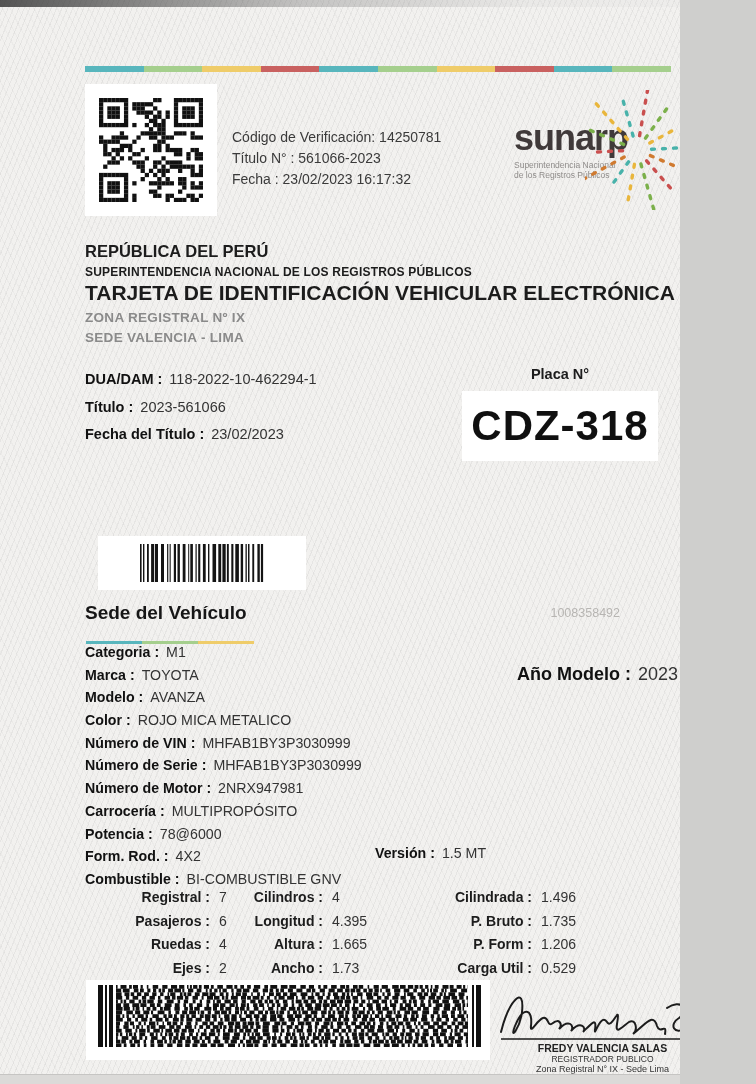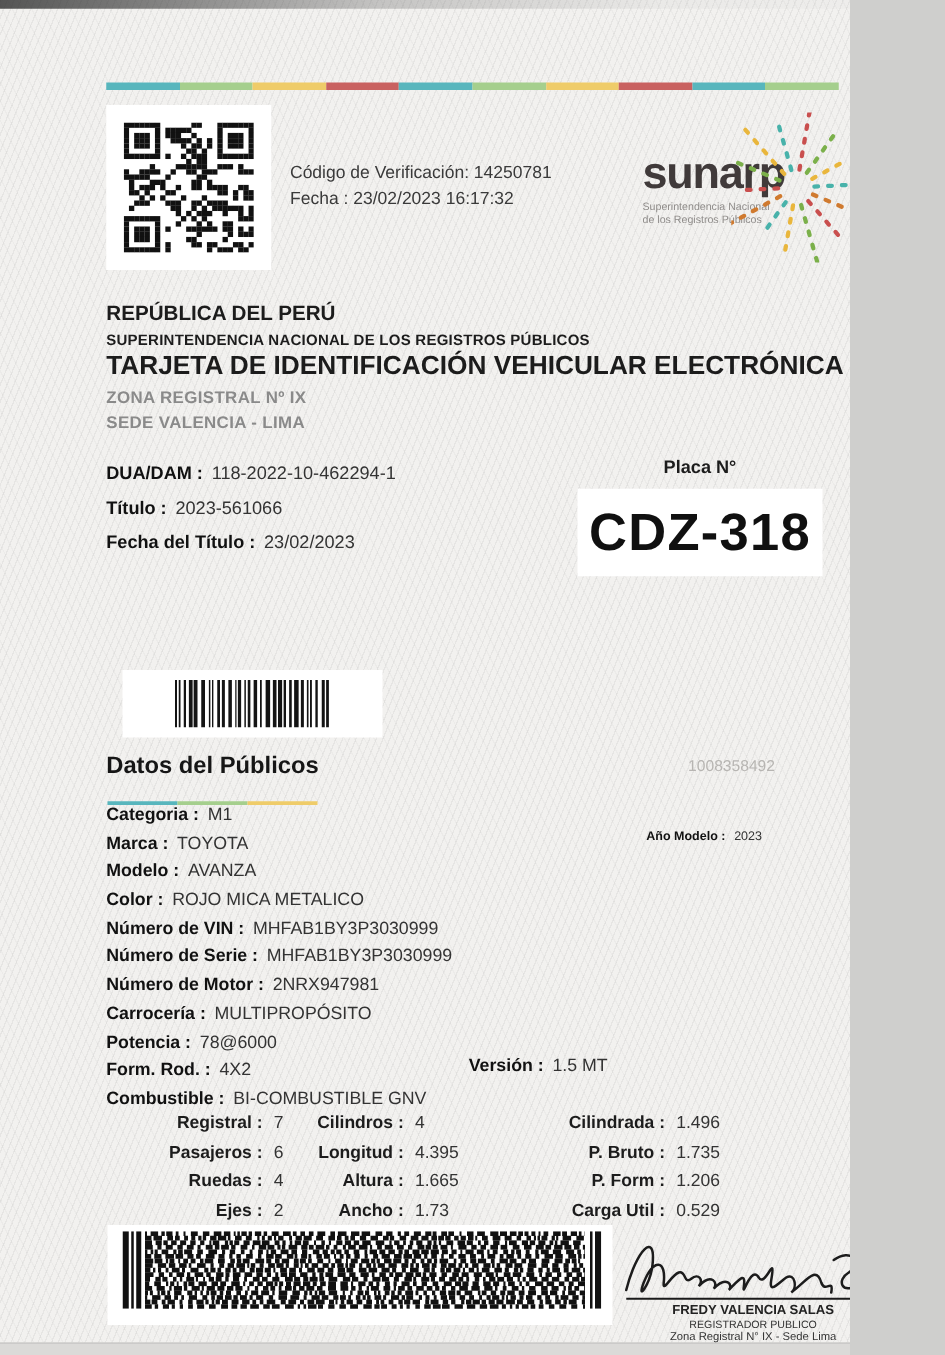--- a/index.html
+++ b/index.html
@@ -49,21 +49,21 @@
   .bc1-box svg{position:absolute;left:42px;top:8px;}
 
   .section-title{position:absolute;left:85px;top:602px;font-size:19px;font-weight:bold;color:#161616;}
   .doc-number{position:absolute;right:60px;top:606px;font-size:12.5px;color:#b7b5b2;}
   .underline{position:absolute;left:86px;top:641px;width:168px;height:3px;display:flex;}
   .underline span{flex:1;}
 
   .veh{position:absolute;left:85px;top:641px;}
   .veh .row{height:22.7px;line-height:22.7px;font-size:14.2px;white-space:nowrap;}
 
-  .ano-modelo{position:absolute;left:517px;top:664px;font-size:10px;white-space:nowrap;}
+  .ano-modelo{position:absolute;left:517px;top:664px;font-size:18px;white-space:nowrap;}
   .version{position:absolute;left:375px;top:845px;font-size:14.2px;white-space:nowrap;}
 
   .specs-col{position:absolute;top:886px;font-size:14px;}
   .specs-col .row{height:23.5px;line-height:23.5px;display:flex;}
   .specs-col .sl{font-weight:bold;text-align:right;}
   .specs-col .sv{margin-left:9px;color:#333;}
   .col1{left:85px;} .col1 .sl{width:125px;}
   .col2{left:245px;} .col2 .sl{width:78px;}
   .col3{left:420px;} .col3 .sl{width:112px;}
 
@@ -378,20 +378,21 @@
           <rect x="79.04" y="99.84" width="4.26" height="4.26" fill="#111"></rect>
           <rect x="83.20" y="99.84" width="4.26" height="4.26" fill="#111"></rect>
           <rect x="91.52" y="99.84" width="4.26" height="4.26" fill="#111"></rect>
           <rect x="95.68" y="99.84" width="4.26" height="4.26" fill="#111"></rect>
         </svg>
       </div>
   </div>
 
   <div class="verify">
     <div>Código de Verificación: 14250781</div>
+    <div>Título N° : 561066-2023</div>
     <div>Fecha : 23/02/2023 16:17:32</div>
   </div>
 
   <div class="logo">
     <div class="logo-name">sunarp</div>
     <div class="logo-tag">
       <div>Superintendencia Nacional</div>
       <div>de los Registros Públicos</div>
     </div>
   </div>
@@ -507,21 +508,21 @@
           <rect x="100.7" y="0" width="2.4" height="38" fill="#141414"></rect>
           <rect x="105.5" y="0" width="1.3" height="38" fill="#141414"></rect>
           <rect x="108.0" y="0" width="1.5" height="38" fill="#141414"></rect>
           <rect x="112.3" y="0" width="1.9" height="38" fill="#141414"></rect>
           <rect x="117.4" y="0" width="2.4" height="38" fill="#141414"></rect>
           <rect x="120.9" y="0" width="2.2" height="38" fill="#141414"></rect>
         </svg>
       </div>
   </div>
 
-  <div class="section-title">Datos del Públicos</div>
+  <div class="section-title">Sede del Vehículo</div>
   <div class="doc-number">1008358492</div>
   <div class="underline">
       <span style="background: rgb(88, 182, 189);"></span>
       <span style="background: rgb(165, 207, 141);"></span>
       <span style="background: rgb(239, 204, 105);"></span>
     </div>
 
   <div class="veh">
     <div class="row"><span class="label">Categoria :</span><span class="value">M1</span></div>
     <div class="row"><span class="label">Marca :</span><span class="value">TOYOTA</span></div>

